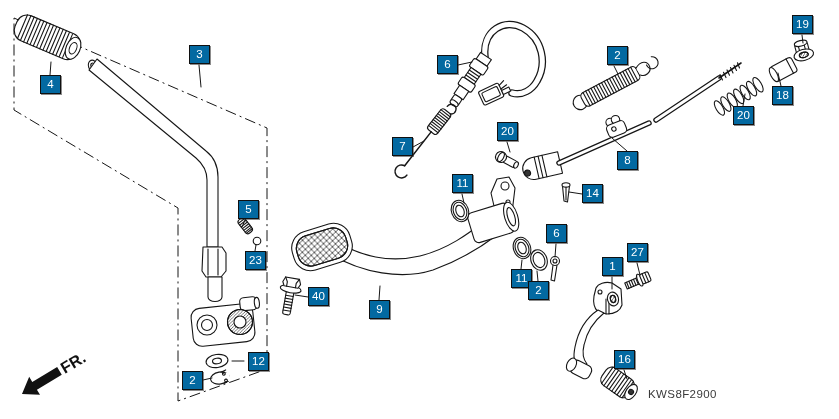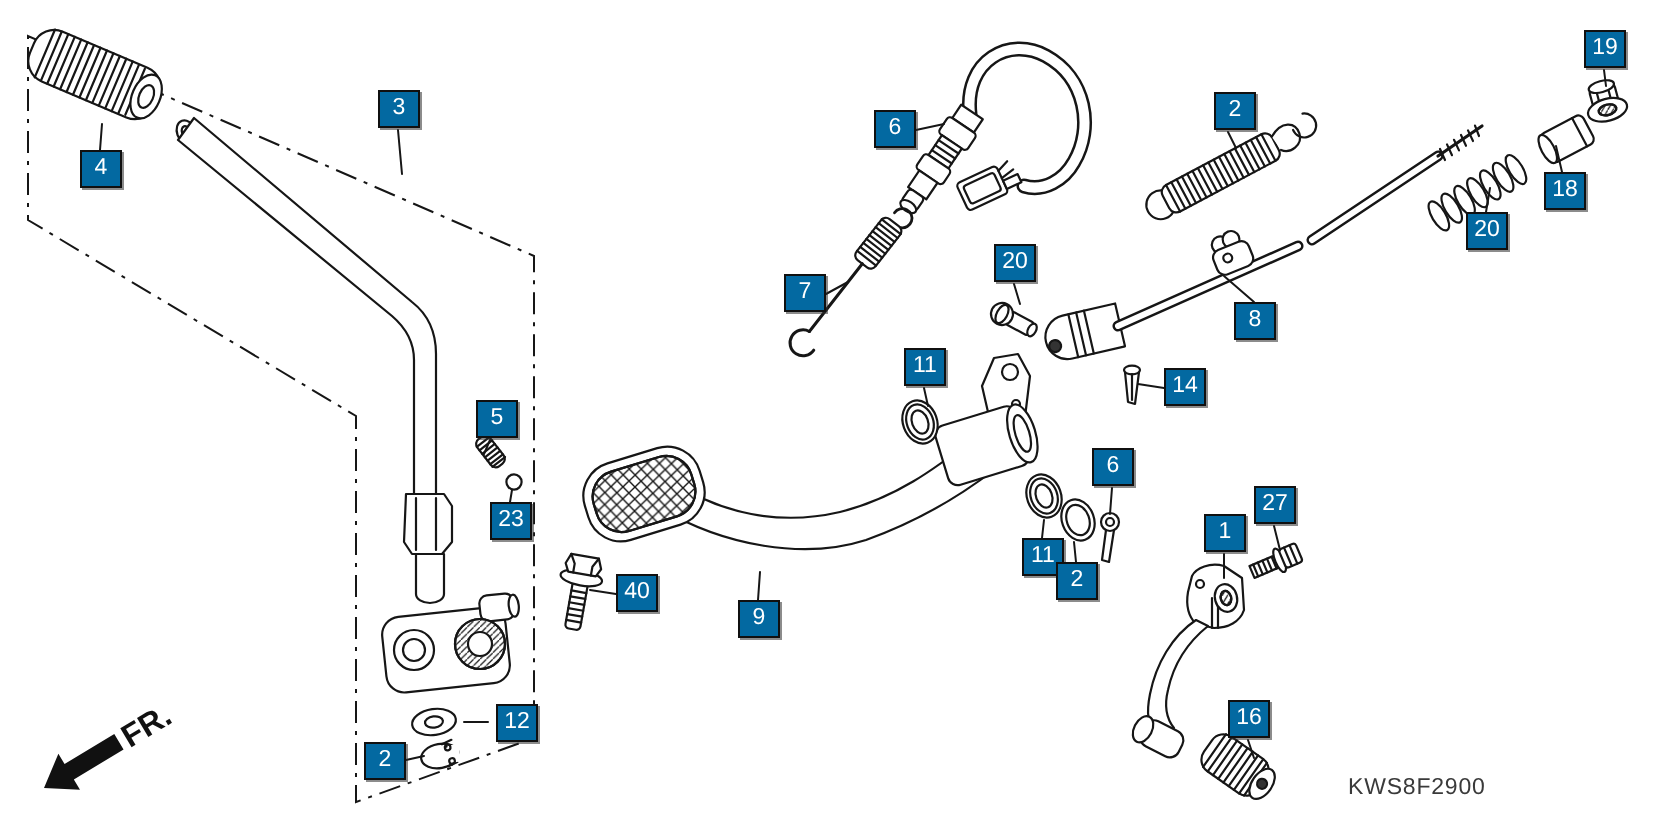--- a/index.html
+++ b/index.html
@@ -10,21 +10,21 @@
   .stage svg{position:absolute;left:0;top:0;}
   .callout{
     position:absolute;width:19px;height:17px;
     background:#0369a1;border:1.5px solid #101010;
     box-shadow:1px 1px 0 rgba(45,45,45,.55);
     color:#ffffff;font-size:11.5px;line-height:17px;text-align:center;
     cursor:pointer;user-select:none;
   }
   .code{
     position:absolute;left:648px;top:388px;
-    font-size:11.5px;color:#3a3a3a;letter-spacing:.4px;margin-left:26px;
+    font-size:11.5px;color:#3a3a3a;letter-spacing:.4px;
   }
 </style>
 </head>
 <body>
 
 <div class="stage">
 
 <svg width="839" height="419" viewBox="0 0 839 419">
   <defs>
     <pattern id="xh" width="6" height="6" patternUnits="userSpaceOnUse" patternTransform="rotate(18)">

